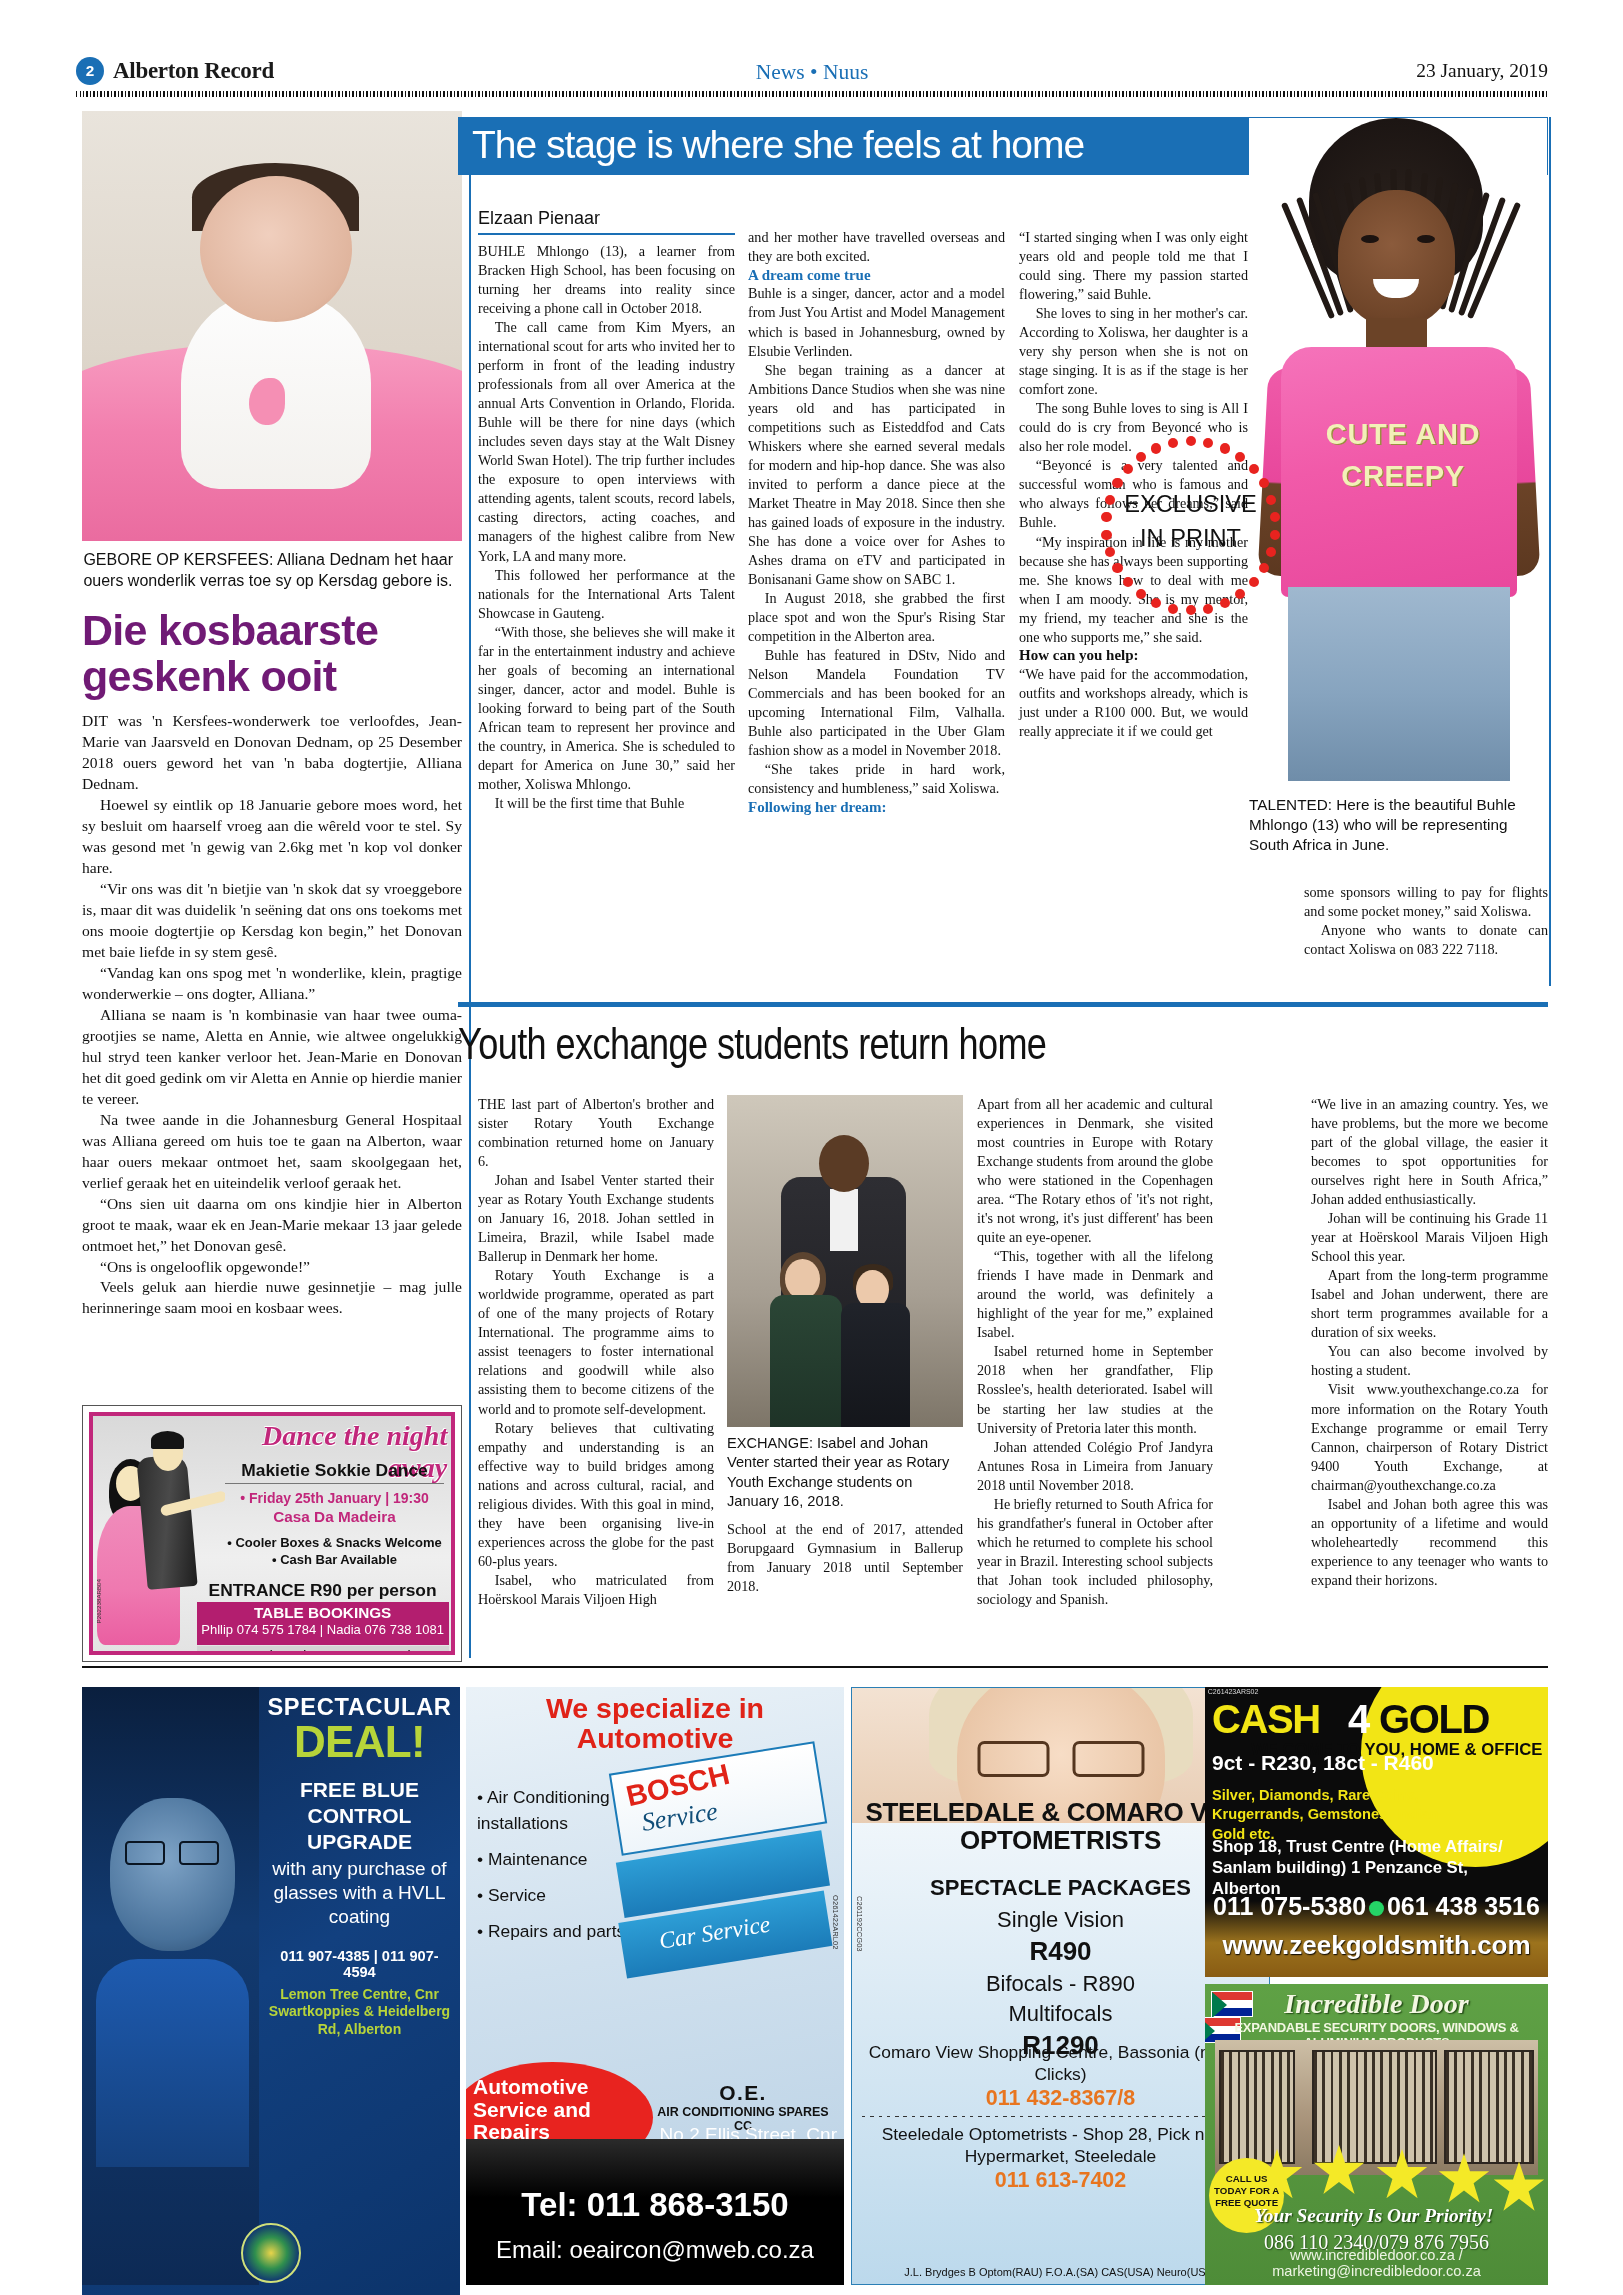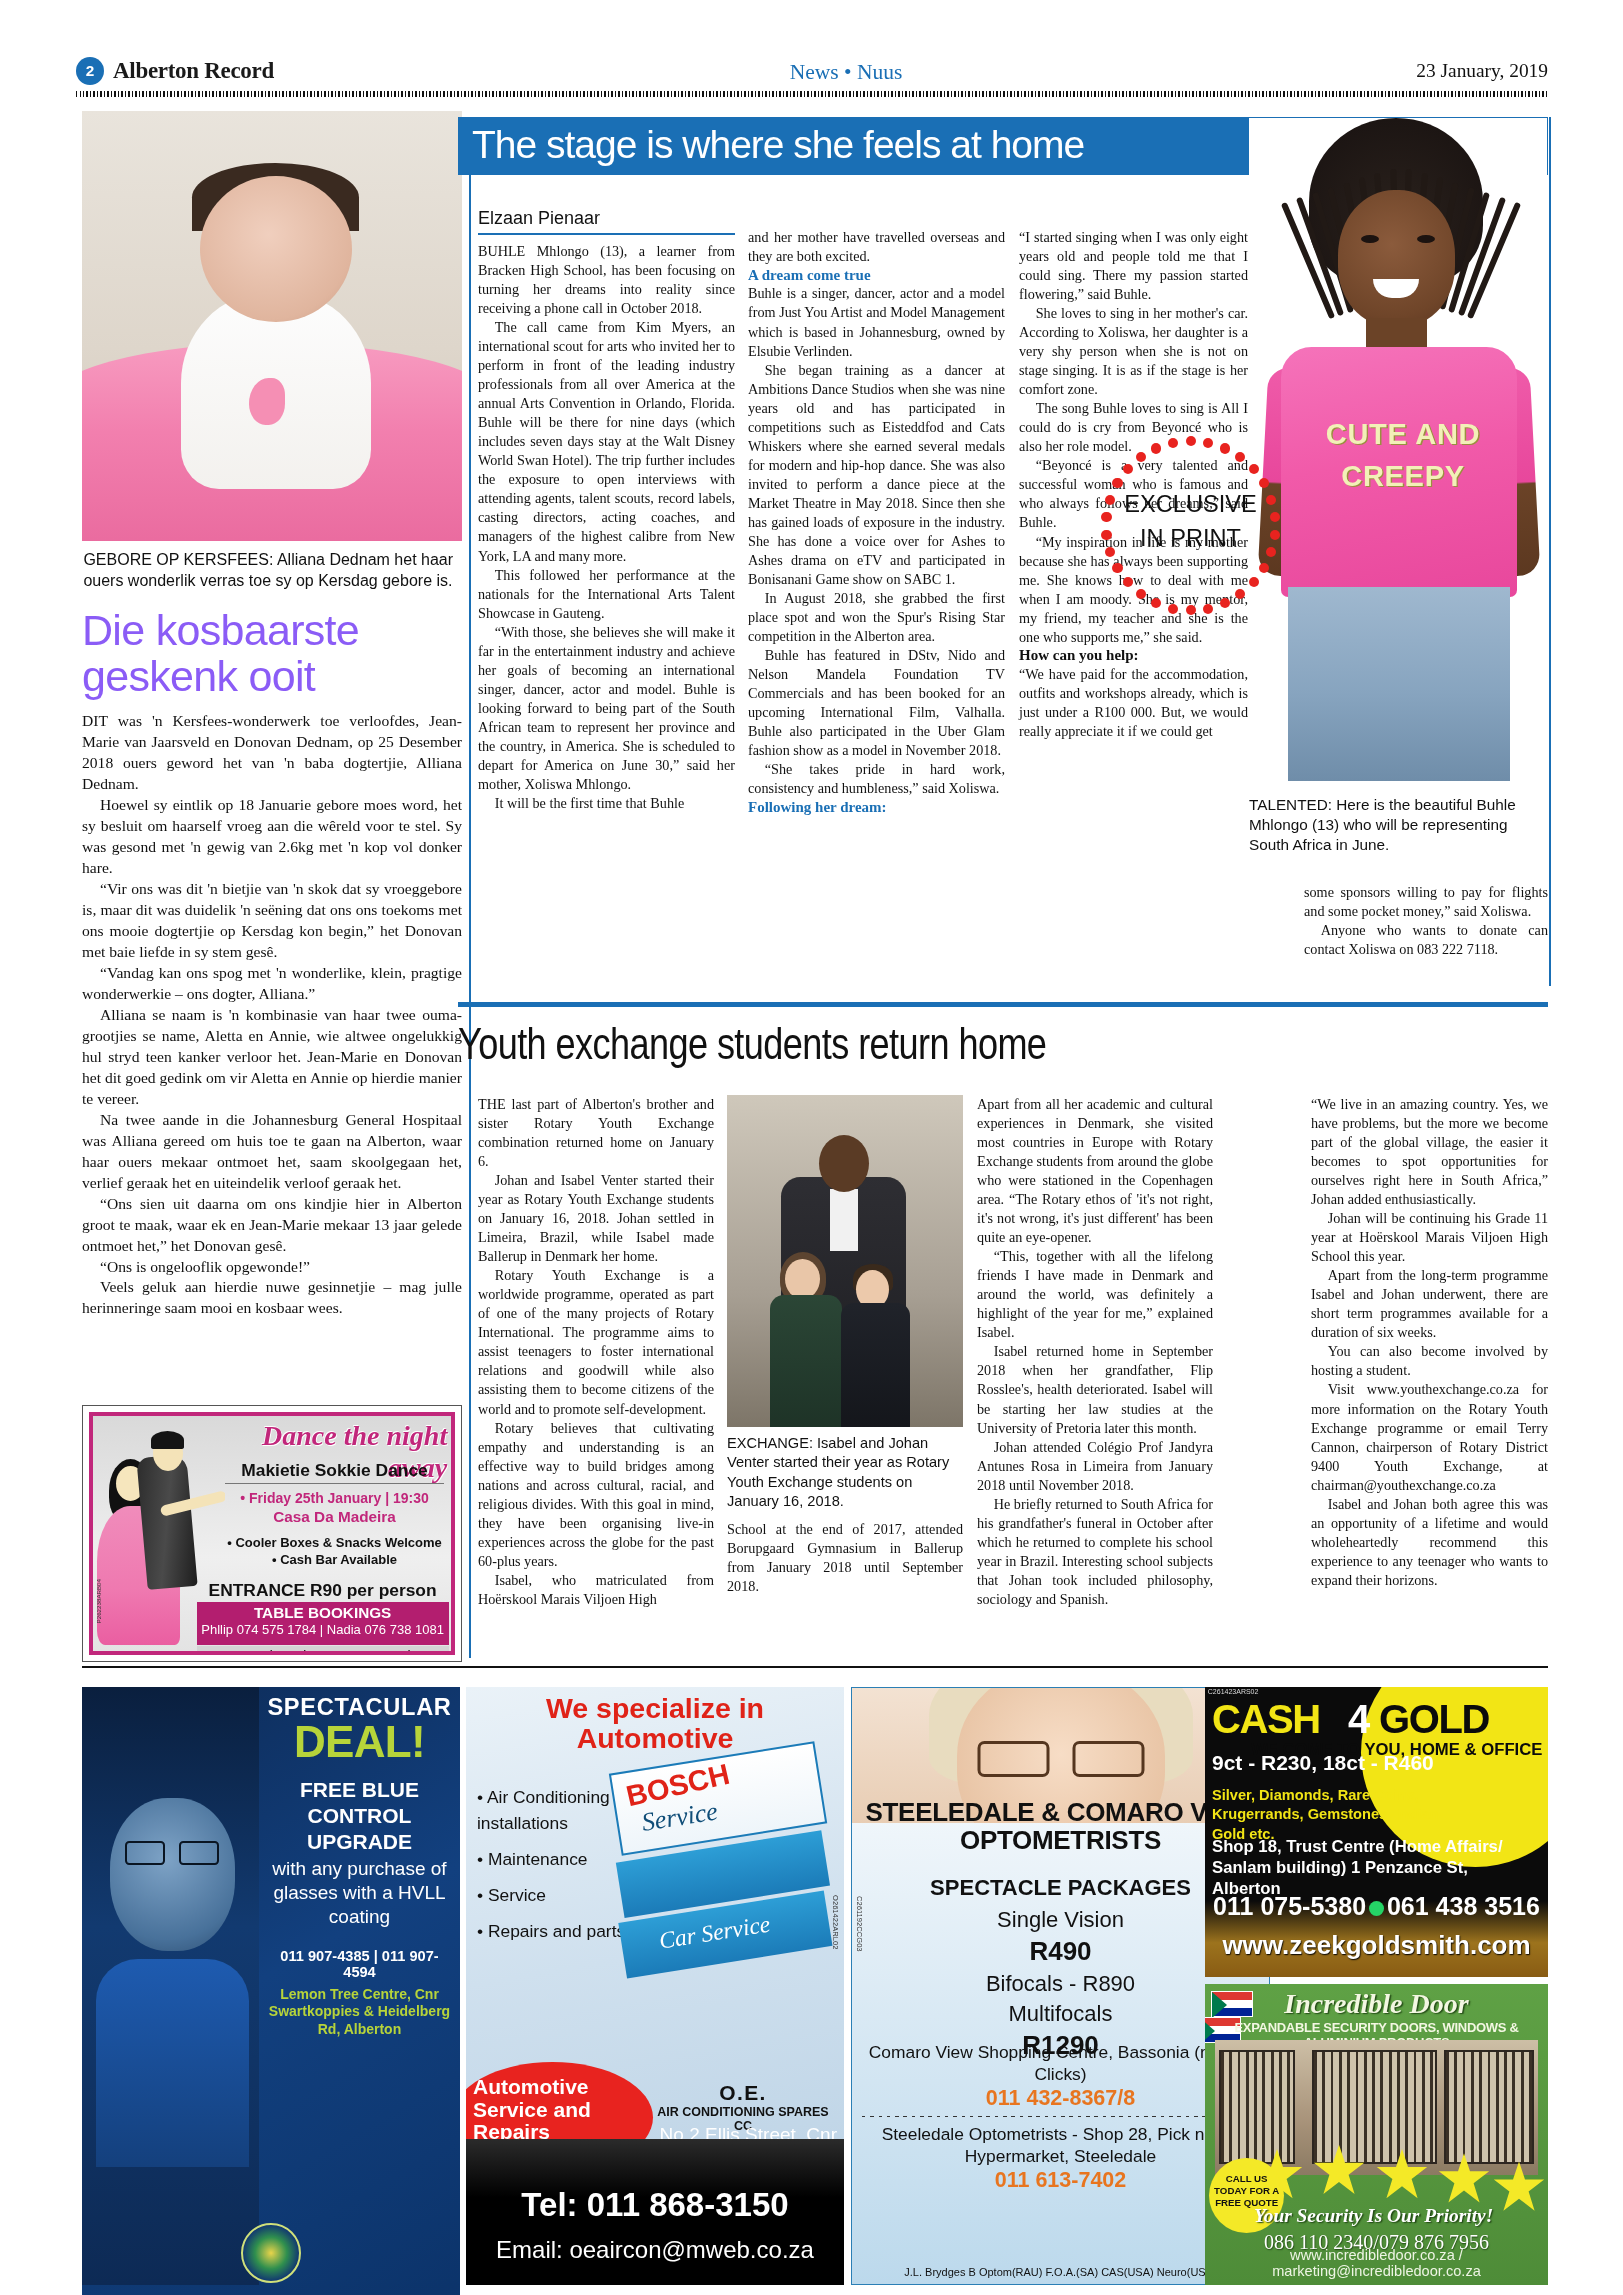--- a/index.html
+++ b/index.html
@@ -25,21 +25,21 @@
   }
   .masthead-title {
     position: absolute; left: 37px; top: 4.2px;
     font-family: "Liberation Serif", serif;
     font-size: 23px; font-weight: bold; color: #1a1a1a;
     letter-spacing: -0.3px;
   }
   .masthead-section {
     position: absolute; left: 50%; top: 5.6px; transform: translateX(-50%);
     font-family: "Liberation Serif", serif;
-    font-size: 21.5px; color: #1a6fb5; margin-left: 34px;
+    font-size: 21.5px; color: #1a6fb5;
   }
   .masthead-date {
     position: absolute; right: 0; top: 5.6px;
     font-family: "Liberation Serif", serif;
     font-size: 19.4px; color: #111;
   }
   .masthead-rule {
     position: absolute; left: 0; top: 37px; width: 1472px; height: 6.2px;
     background: repeating-linear-gradient(90deg,#111 0 1.4px,#fff 1.4px 3.5px);
   }
@@ -80,22 +80,22 @@
     position:absolute; left:44%; top:62%; width:36px; height:47px;
     background:#f58fb4; border-radius: 60% 40% 50% 50%;
   }
   .photo-caption {
     font-family: "Liberation Sans", sans-serif;
     font-size: 16px; line-height: 1.32; color: #111;
     padding: 8.3px 1.4px 0 1.4px;
   }
   .af-headline {
     font-family: "Liberation Sans", sans-serif;
-    font-size: 43px; line-height: 1.07; font-weight: 400;
-    color: #8b5cf6; letter-spacing: -0.7px;
+    font-size: 43px; line-height: 1.07; font-weight: 700;
+    color: #701a75; letter-spacing: -0.7px;
     margin: 15.3px 0 12.5px 0;
   }
   .af-body p {
     font-family: "Liberation Serif", serif;
     font-size: 15.6px; line-height: 1.345; color: #111;
     text-indent: 18px; text-align: justify;
   }
   .af-body p.first { text-indent: 0; }
 
   

